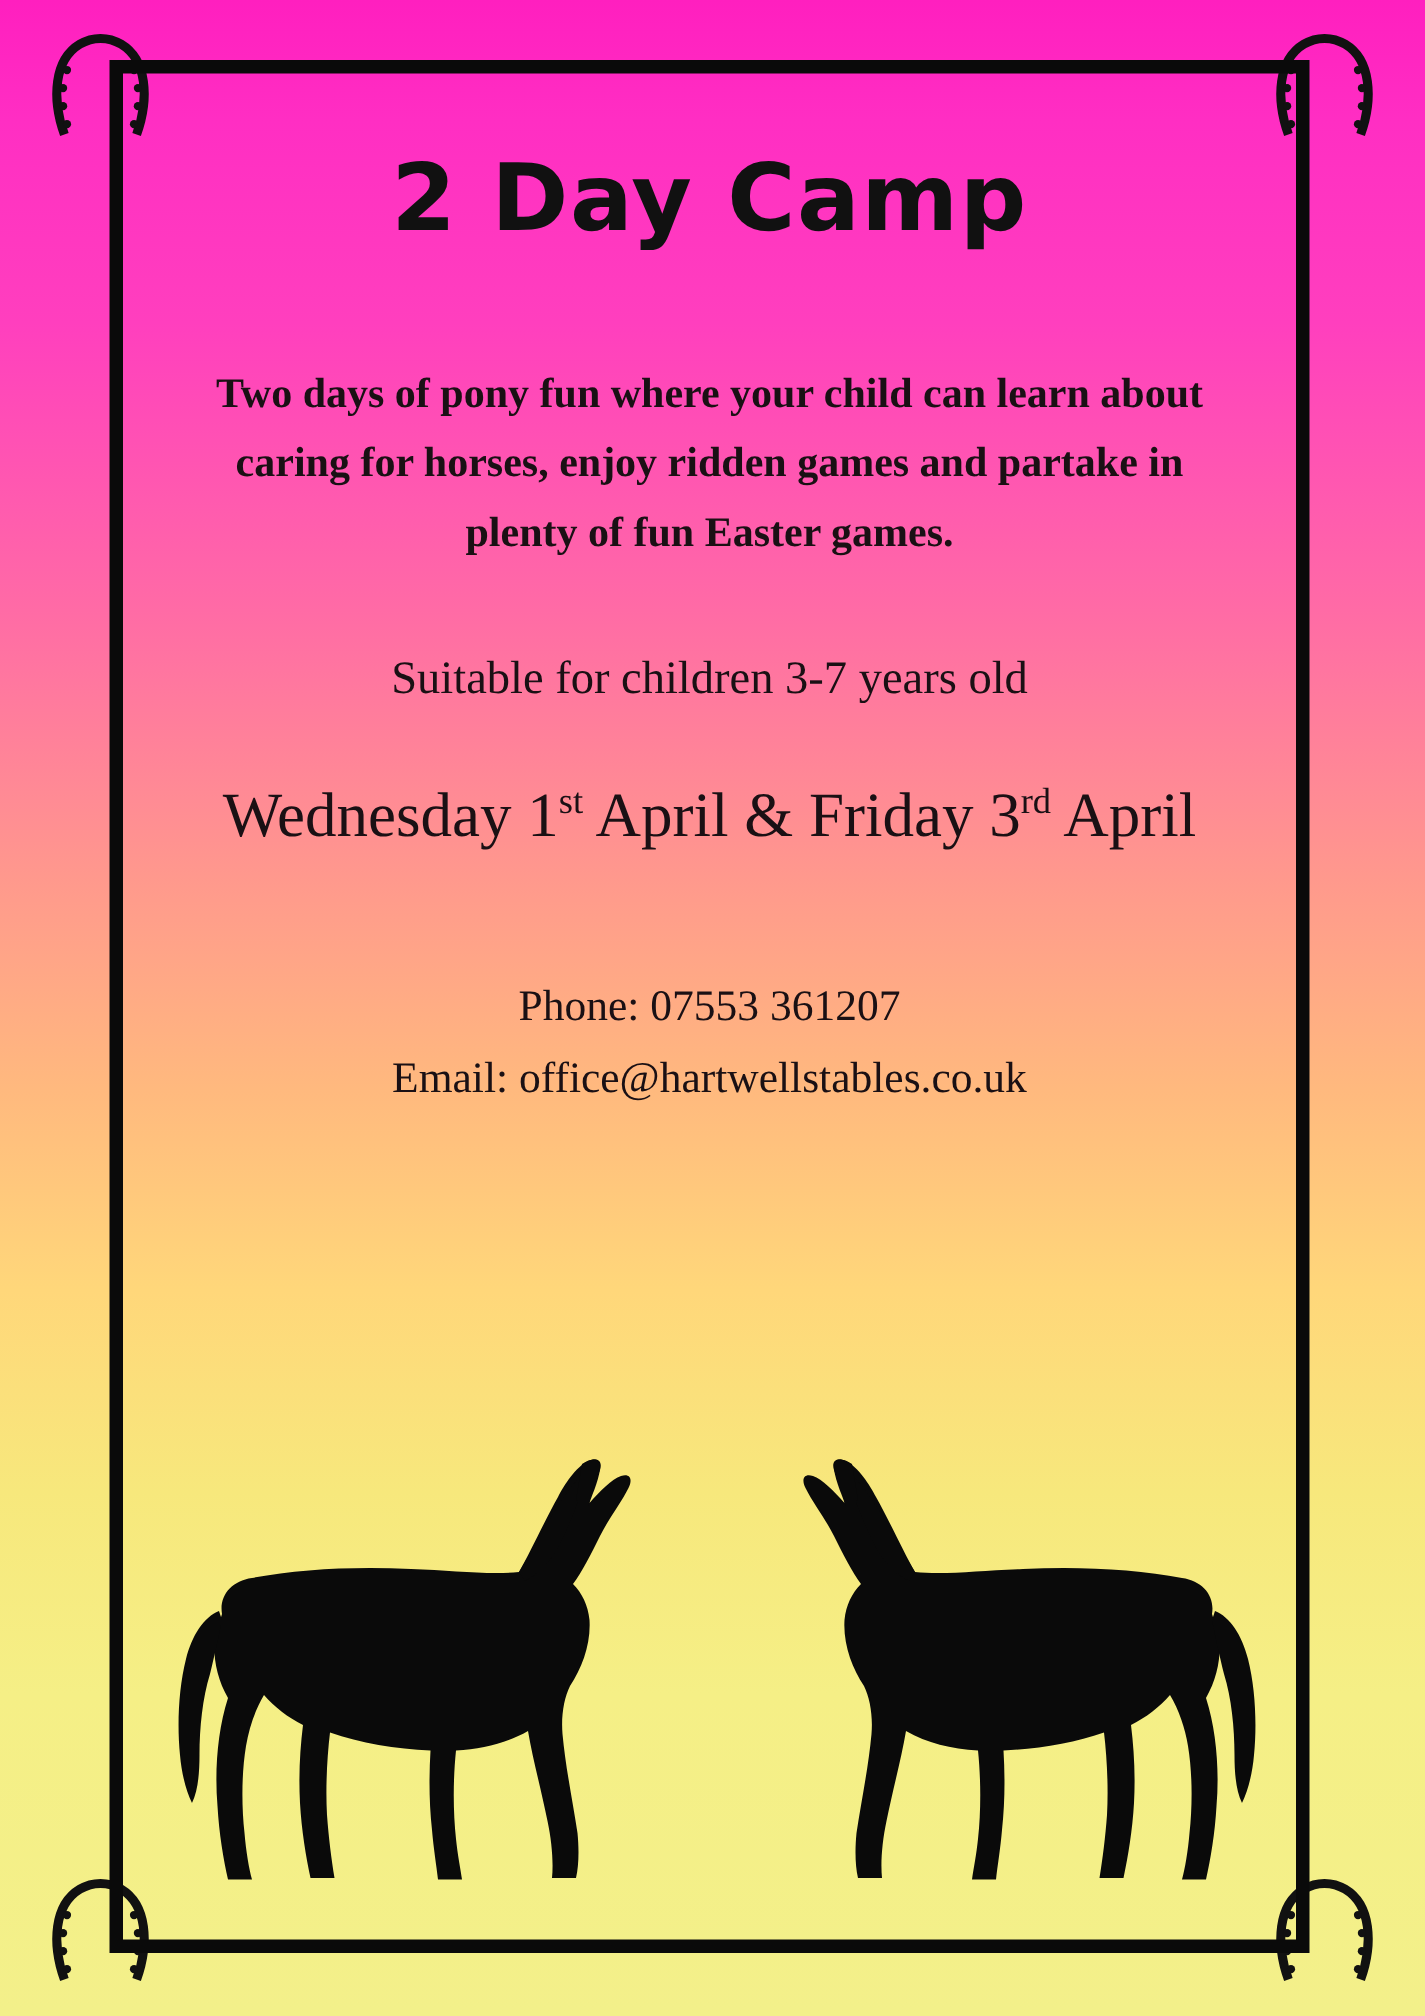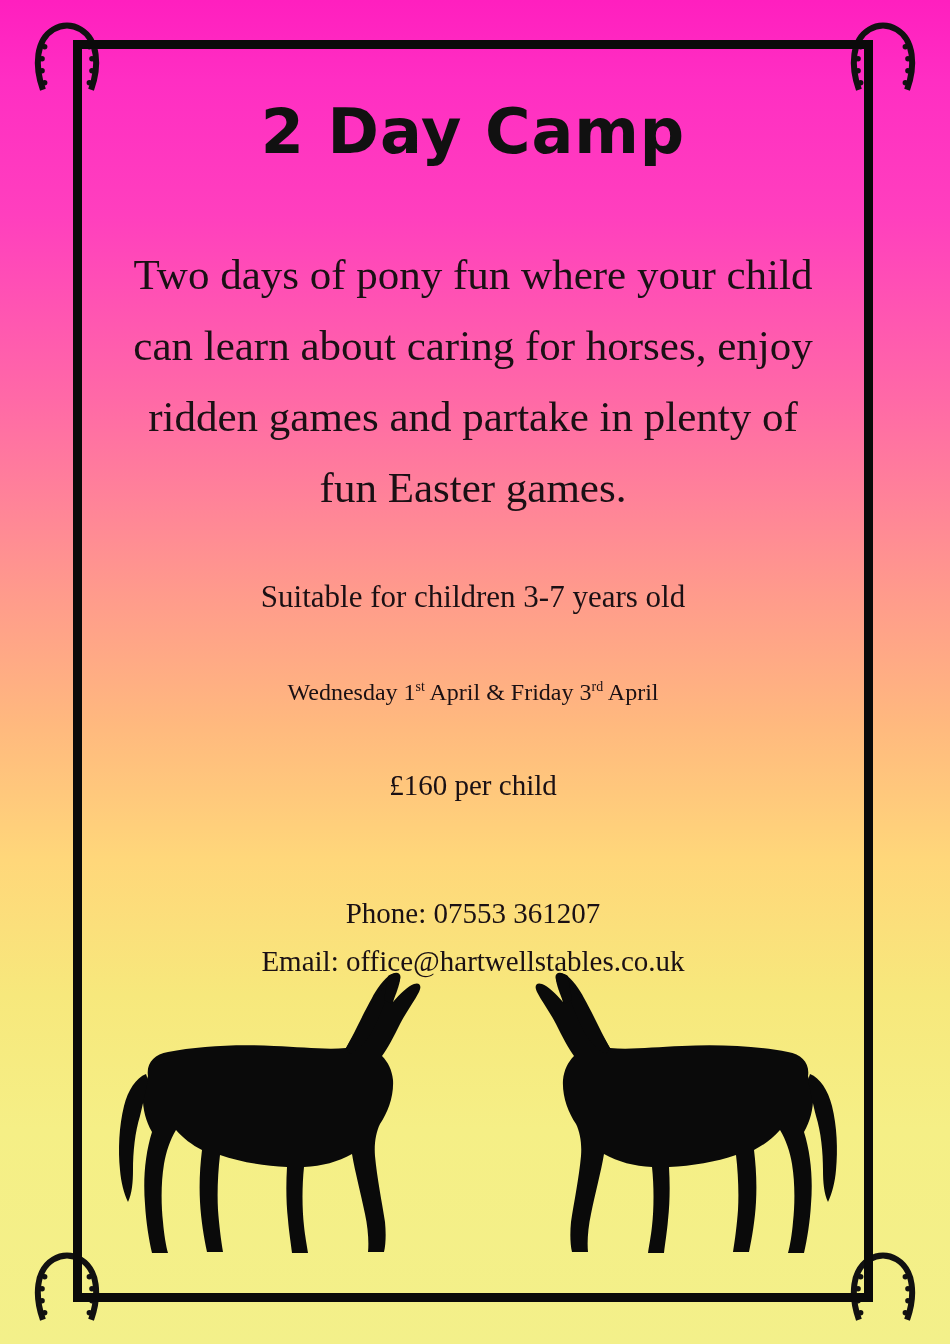--- a/index.html
+++ b/index.html
@@ -69,34 +69,35 @@
     font-size: 62px;
     letter-spacing: 1px;
     color: #111;
     margin: 38px 0 16px 0;
     line-height: 1.1;
   }
 
   .intro {
     margin: 74px auto 0 auto;
     width: 700px;
-    font-size: 43px;
+    font-size: 28px;
     line-height: 1.65;
     color: #1a1014;
+    font-weight: bold;
   }
 
   .suitable {
     margin-top: 55px;
     font-size: 31px;
     color: #1a1014;
   }
 
   .dates {
-    margin-top: 64px;
-    font-size: 24px;
+    margin-top: 50px;
+    font-size: 42px;
     color: #1a1014;
   }
   .dates sup {
     font-size: 0.58em;
     vertical-align: super;
   }
 
   .times {
     margin-top: 56px;
     font-size: 29px;
@@ -203,21 +204,20 @@
 
     <p class="intro">Two days of pony fun where your child can learn about caring for horses, enjoy ridden games and partake in plenty of fun Easter games.</p>
 
     <p class="suitable">Suitable for children 3-7 years old</p>
 
     <p class="dates">
       <span>Wednesday 1</span><sup>st</sup><span> April </span><span>&amp; </span><span>Friday 3</span><sup>rd</sup><span> April</span>
     </p>
 
     <div class="times">
-      <div>£160 per child</div>
     </div>
 
     <div class="contact">
       <div>Phone: 07553 361207</div>
       <div>Email: office@hartwellstables.co.uk</div>
     </div>
   </div>
 
   <div class="horses">
 

